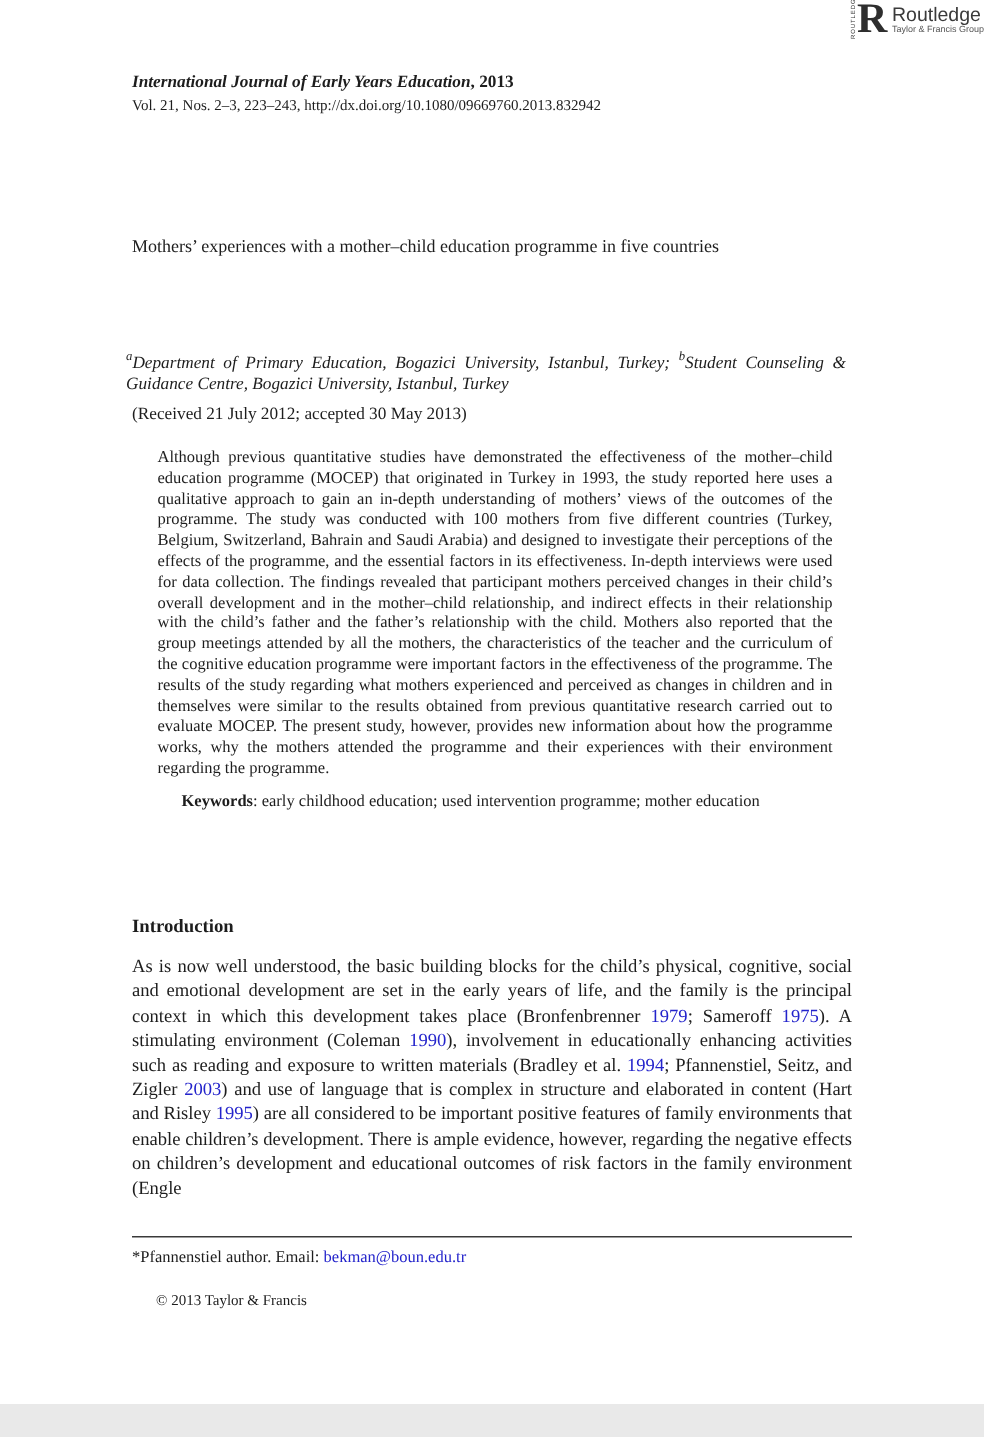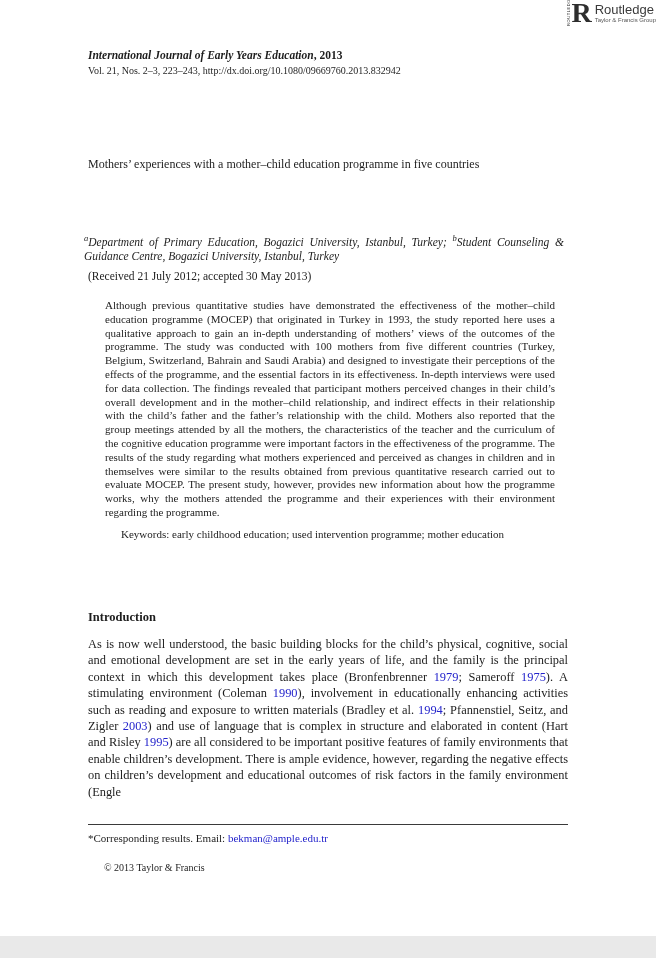--- a/index.html
+++ b/index.html
@@ -9,21 +9,21 @@
     color:#1d1d1d; overflow:hidden;
   }
   .bottom-strip {
     position:absolute; left:0; right:0; bottom:0; height:22px; background:#e9e9e9;
   }
   
   .header { position:absolute; top:48px; left:88px; width:480px; }
   .journal-line { font-size:11.5px; line-height:15px;font-weight:bold; }
   .vol-line { font-size:10px; line-height:15px; }
   .italic { font-style:italic; }
-  .bold { font-weight:normal;margin-top:17px; }
+  .bold { font-weight:bold;margin-top:17px; }
   .sup { font-size:8.5px; vertical-align:super; line-height:0; }
   .link { color:#2323cb; }
   
   .logo { position:absolute; top:0px; right:0px; display:flex; align-items:flex-start; gap:3px; }
   .logo-mark { display:flex; align-items:stretch; }
   .logo-vert {
     writing-mode:vertical-rl; transform:rotate(180deg);
     font-family:"Liberation Sans",sans-serif; font-size:4px; letter-spacing:.6px;
     color:#2e2e2e; height:26px; overflow:hidden; padding-top:1px;
   }
@@ -83,20 +83,20 @@
     <div class="abstract-text">Although previous quantitative studies have demonstrated the effectiveness of the mother–child education programme (MOCEP) that originated in Turkey in 1993, the study reported here uses a qualitative approach to gain an in-depth understanding of mothers’ views of the outcomes of the programme. The study was conducted with 100 mothers from five different countries (Turkey, Belgium, Switzerland, Bahrain and Saudi Arabia) and designed to investigate their perceptions of the effects of the programme, and the essential factors in its effectiveness. In-depth interviews were used for data collection. The findings revealed that participant mothers perceived changes in their child’s overall development and in the mother–child relationship, and indirect effects in their relationship with the child’s father and the father’s relationship with the child. Mothers also reported that the group meetings attended by all the mothers, the characteristics of the teacher and the curriculum of the cognitive education programme were important factors in the effectiveness of the programme. The results of the study regarding what mothers experienced and perceived as changes in children and in themselves were similar to the results obtained from previous quantitative research carried out to evaluate MOCEP. The present study, however, provides new information about how the programme works, why the mothers attended the programme and their experiences with their environment regarding the programme.</div>
     <div class="keywords"><span class="bold">Keywords</span><span>: early childhood education; used intervention programme; mother education</span></div>
   </div>
 
   <div class="section-heading">Introduction</div>
 
   <div class="intro-paragraph"><span>As is now well understood, the basic building blocks for the child’s physical, cognitive, social and emotional development are set in the early years of life, and the family is the principal context in which this development takes place (Bronfenbrenner </span><span class="link">1979</span><span>; Sameroff </span><span class="link">1975</span><span>). A stimulating environment (Coleman </span><span class="link">1990</span><span>), involvement in educationally enhancing activities such as reading and exposure to written materials (Bradley et al. </span><span class="link">1994</span><span>; Pfannenstiel, Seitz, and Zigler </span><span class="link">2003</span><span>) and use of language that is complex in structure and elaborated in content (Hart and Risley </span><span class="link">1995</span><span>) are all considered to be important positive features of family environments that enable children’s development. There is ample evidence, however, regarding the negative effects on children’s development and educational outcomes of risk factors in the family environment (Engle</span></div>
 
   <div class="footnote">
     <hr class="footnote-rule">
-    <div class="footnote-text"><span>*Corresponding results. Email: </span><span class="link">bekman@ample.edu.tr</span></div>
+    <div class="footnote-text"><span>*Pfannenstiel author. Email: </span><span class="link">bekman@boun.edu.tr</span></div>
   </div>
 
   <div class="copyright">© 2013 Taylor &amp; Francis</div>
 
   <div class="bottom-strip"></div>
 
 </div>
 
 </body></html>

